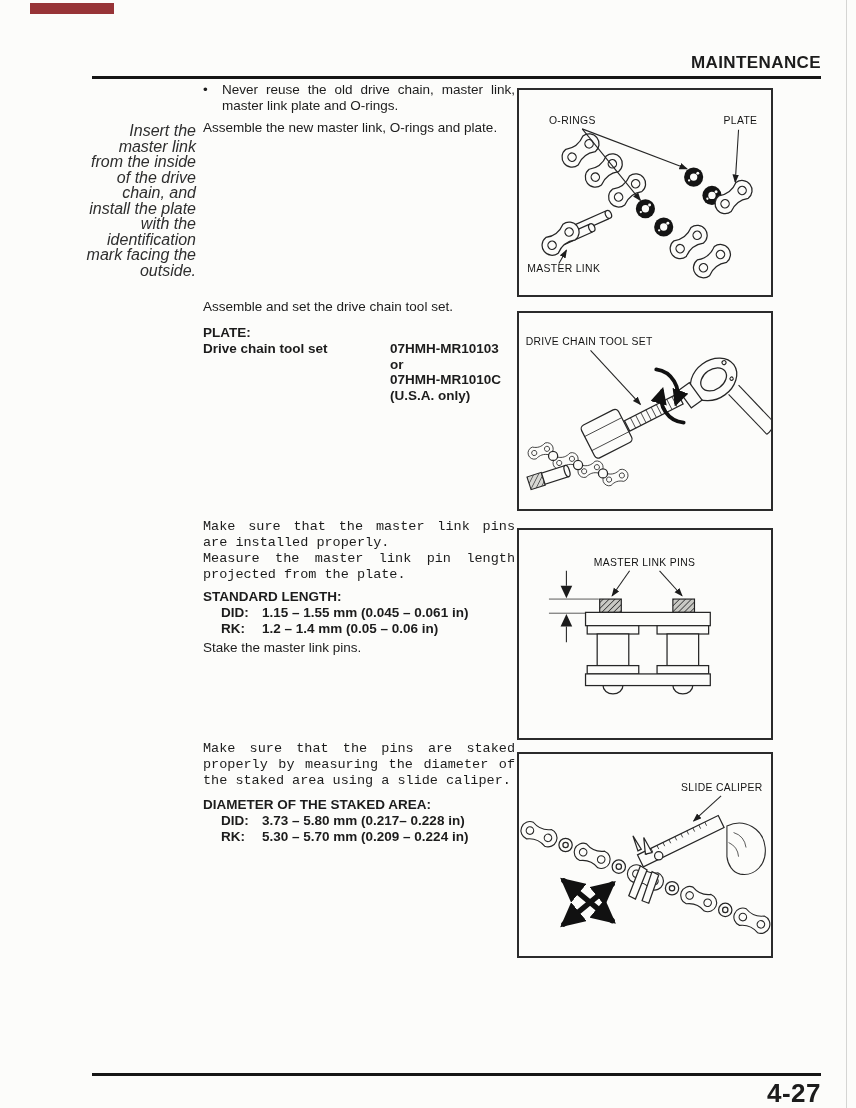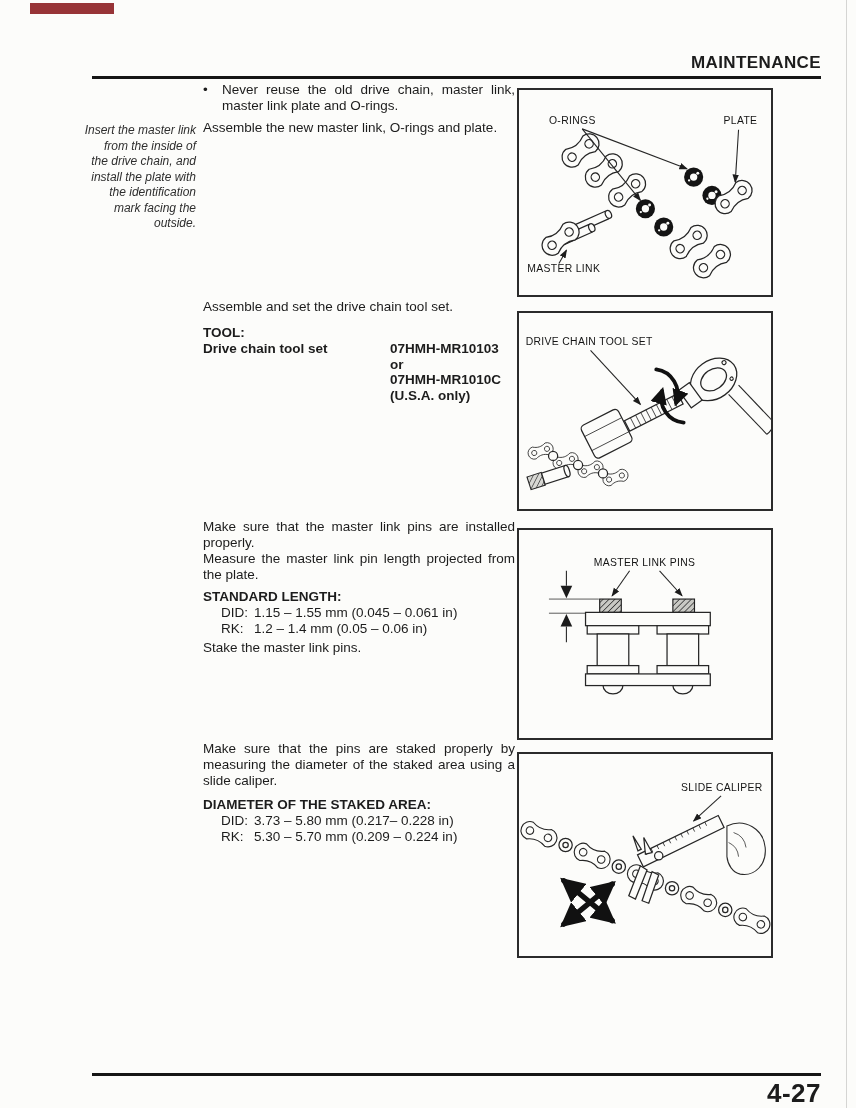--- a/index.html
+++ b/index.html
@@ -7,31 +7,31 @@
         font-family:"Liberation Sans",sans-serif;color:#1c1c1c;overflow:hidden;
         box-shadow:0 0 6px rgba(0,0,0,.25);}
   .scan-edge{position:absolute;right:9px;top:0;height:100%;width:1px;background:rgba(110,110,110,.28);}
   .red-mark{position:absolute;top:3px;left:30px;width:84px;height:11px;background:#8e2326;opacity:.92;}
 
   .hdr-title{position:absolute;top:53px;right:35px;font-size:17px;font-weight:bold;letter-spacing:.4px;}
   .hdr-rule{position:absolute;top:76px;left:92px;width:729px;height:3px;background:#151515;}
   .ftr-rule{position:absolute;top:1073px;left:92px;width:729px;height:2.5px;background:#151515;}
   .page-num{position:absolute;top:1078px;right:35px;font-size:26px;font-weight:bold;letter-spacing:.5px;}
 
-  .margin-note{position:absolute;top:123px;left:84px;width:112px;font-size:12px;font-style:italic;
+  .margin-note{position:absolute;top:123px;left:84px;width:112px;font-size:16px;font-style:italic;
                text-align:right;line-height:15.5px;color:#2e2e2e;}
 
   .tb{position:absolute;left:203px;width:312px;font-size:13.5px;line-height:16px;}
-  .just{text-align:justify;}
+  .just{text-align:justify;font-family:Liberation Mono, monospace;}
   .bullet-row{display:flex;}
   .bullet-marker{width:19px;flex:none;}
   .bullet-text{flex:1;text-align:justify;}
   .b{font-weight:bold;}
   .spec-head{font-weight:bold;line-height:16px;}
-  .spec-row{display:flex;padding-left:18px;font-weight:normal;line-height:15.5px;}
+  .spec-row{display:flex;padding-left:18px;font-weight:bold;line-height:15.5px;gap:8px;}
   .spec-label{width:33px;flex:none;}
   .tool-row{display:flex;line-height:15.5px;}
   .tool-name{width:187px;flex:none;font-weight:bold;}
   .tool-no{font-weight:bold;}
 
   .fig{position:absolute;left:517px;width:256px;margin:0;border:2px solid #2b2b2b;
        background:#fcfcfa;box-sizing:border-box;}
   .fig svg{display:block;width:100%;height:100%;}
   .fig1{top:88px;height:209px;}
   .fig2{top:311px;height:200px;}
@@ -60,21 +60,21 @@
   <div class="tb bullet-row" style="top:82px">
     <span class="bullet-marker">•</span>
     <span class="bullet-text">Never reuse the old drive chain, master link, master link plate and O-rings.</span>
   </div>
 
   <div class="tb" style="top:120px">Assemble the new master link, O-rings and plate.</div>
 
   <div class="tb" style="top:299px">Assemble and set the drive chain tool set.</div>
 
   <div class="tb" style="top:325px">
-    <div class="b" style="line-height:16px">TOOL:</div>
+    <div class="b" style="line-height:16px">PLATE:</div>
     <div class="tool-row">
       <span class="tool-name">Drive chain tool set</span>
       <span class="tool-no">
         <span style="display:block">07HMH-MR10103 or</span>
         <span style="display:block">07HMH-MR1010C</span>
         <span style="display:block">(U.S.A. only)</span>
       </span>
     </div>
   </div>
 

